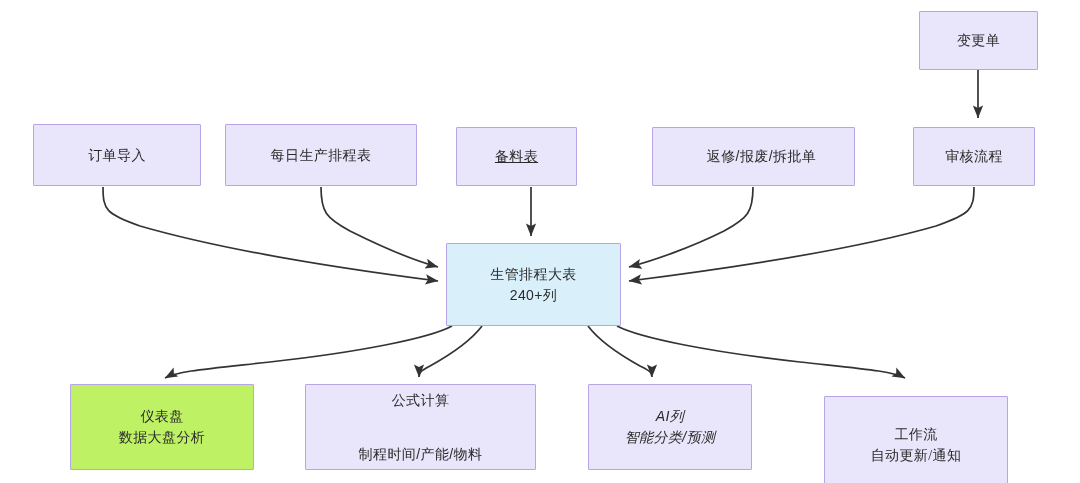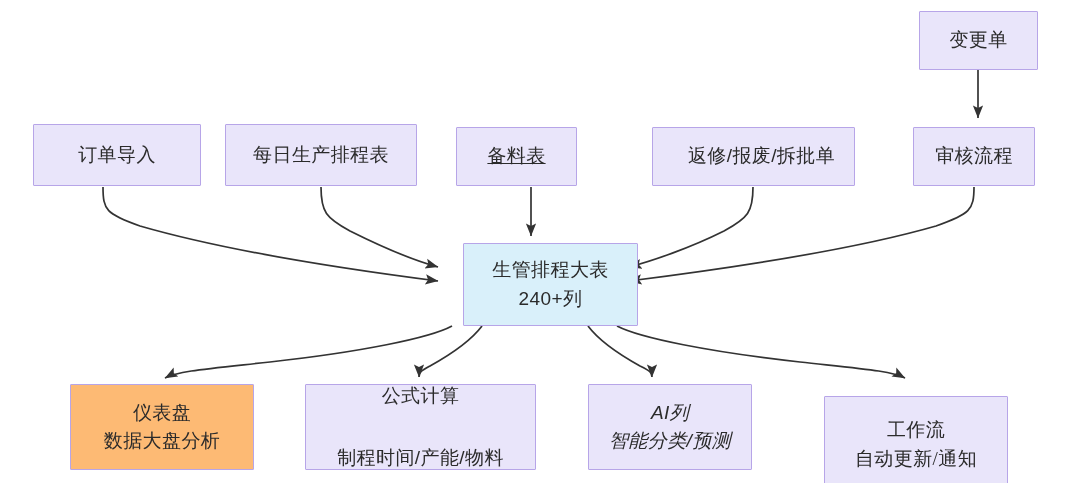--- a/index.html
+++ b/index.html
@@ -28,33 +28,32 @@
   .node {
     position: absolute;
     box-sizing: border-box;
     border: 1.6px solid #b7a5e8;
     background: #e9e5fa;
     display: flex;
     flex-direction: column;
     align-items: center;
     justify-content: center;
     color: #2b2b2b;
-    font-size: 19px;
+    font-size: 14px;
     line-height: 1.5;
     letter-spacing: 0.4px;
     text-align: center;
     border-radius: 1px;
     z-index: 2;
   }
   .node.center {
     background: #d9f0fa;
-    margin-left: 17px;
   }
   .node.accent {
-    background: #fdba74;
+    background: #bef264;
   }
   .node .line1 { display: block; }
   .node .line2 { display: block; }
 </style>
 </head>
 <body>
 
 <div id="canvas">
 
   <svg id="edge-layer" viewBox="0 0 1080 483" xmlns="http://www.w3.org/2000/svg">

